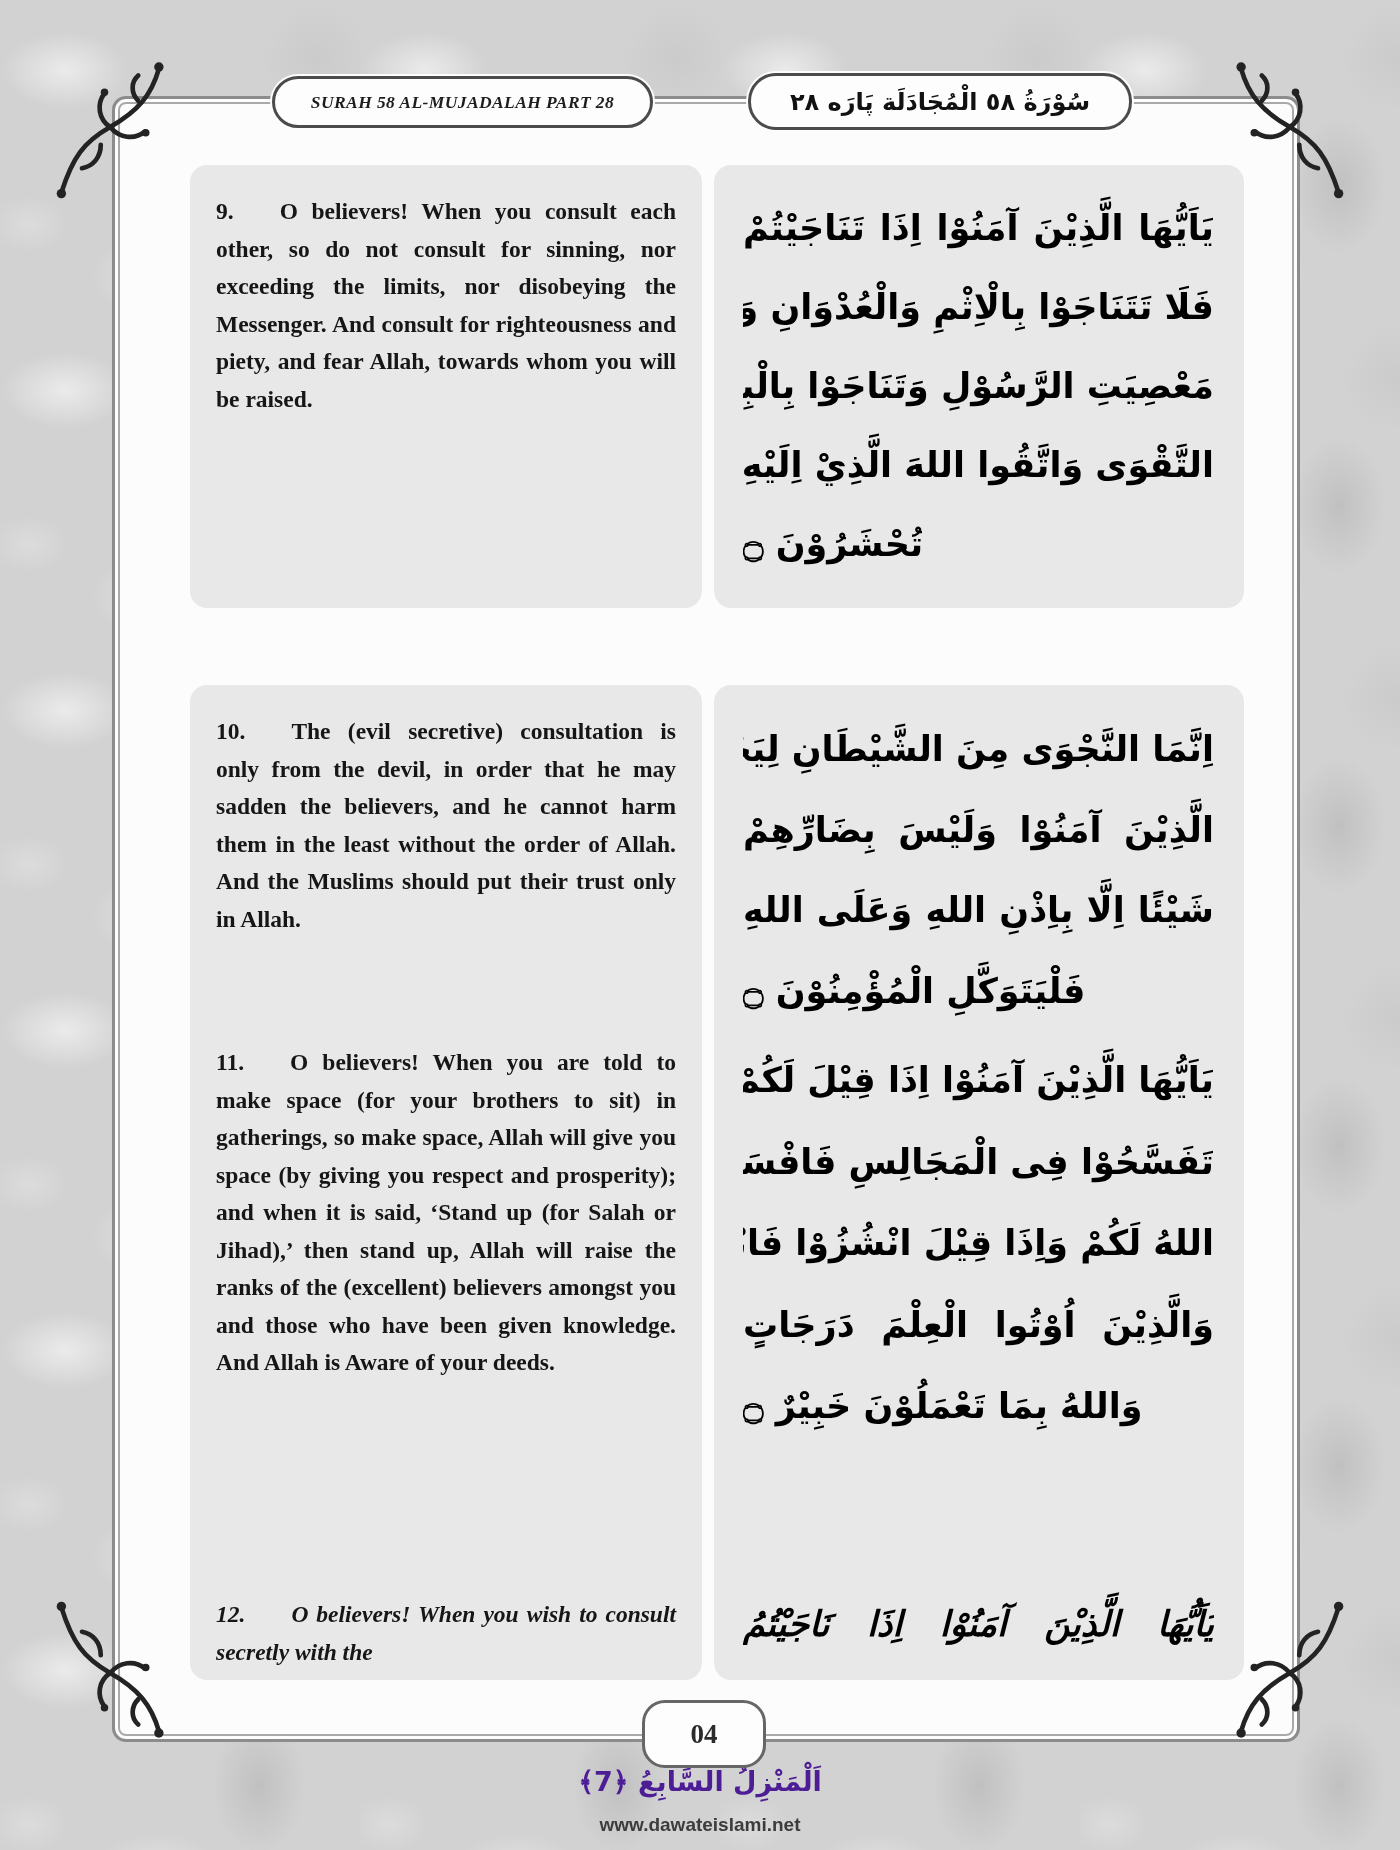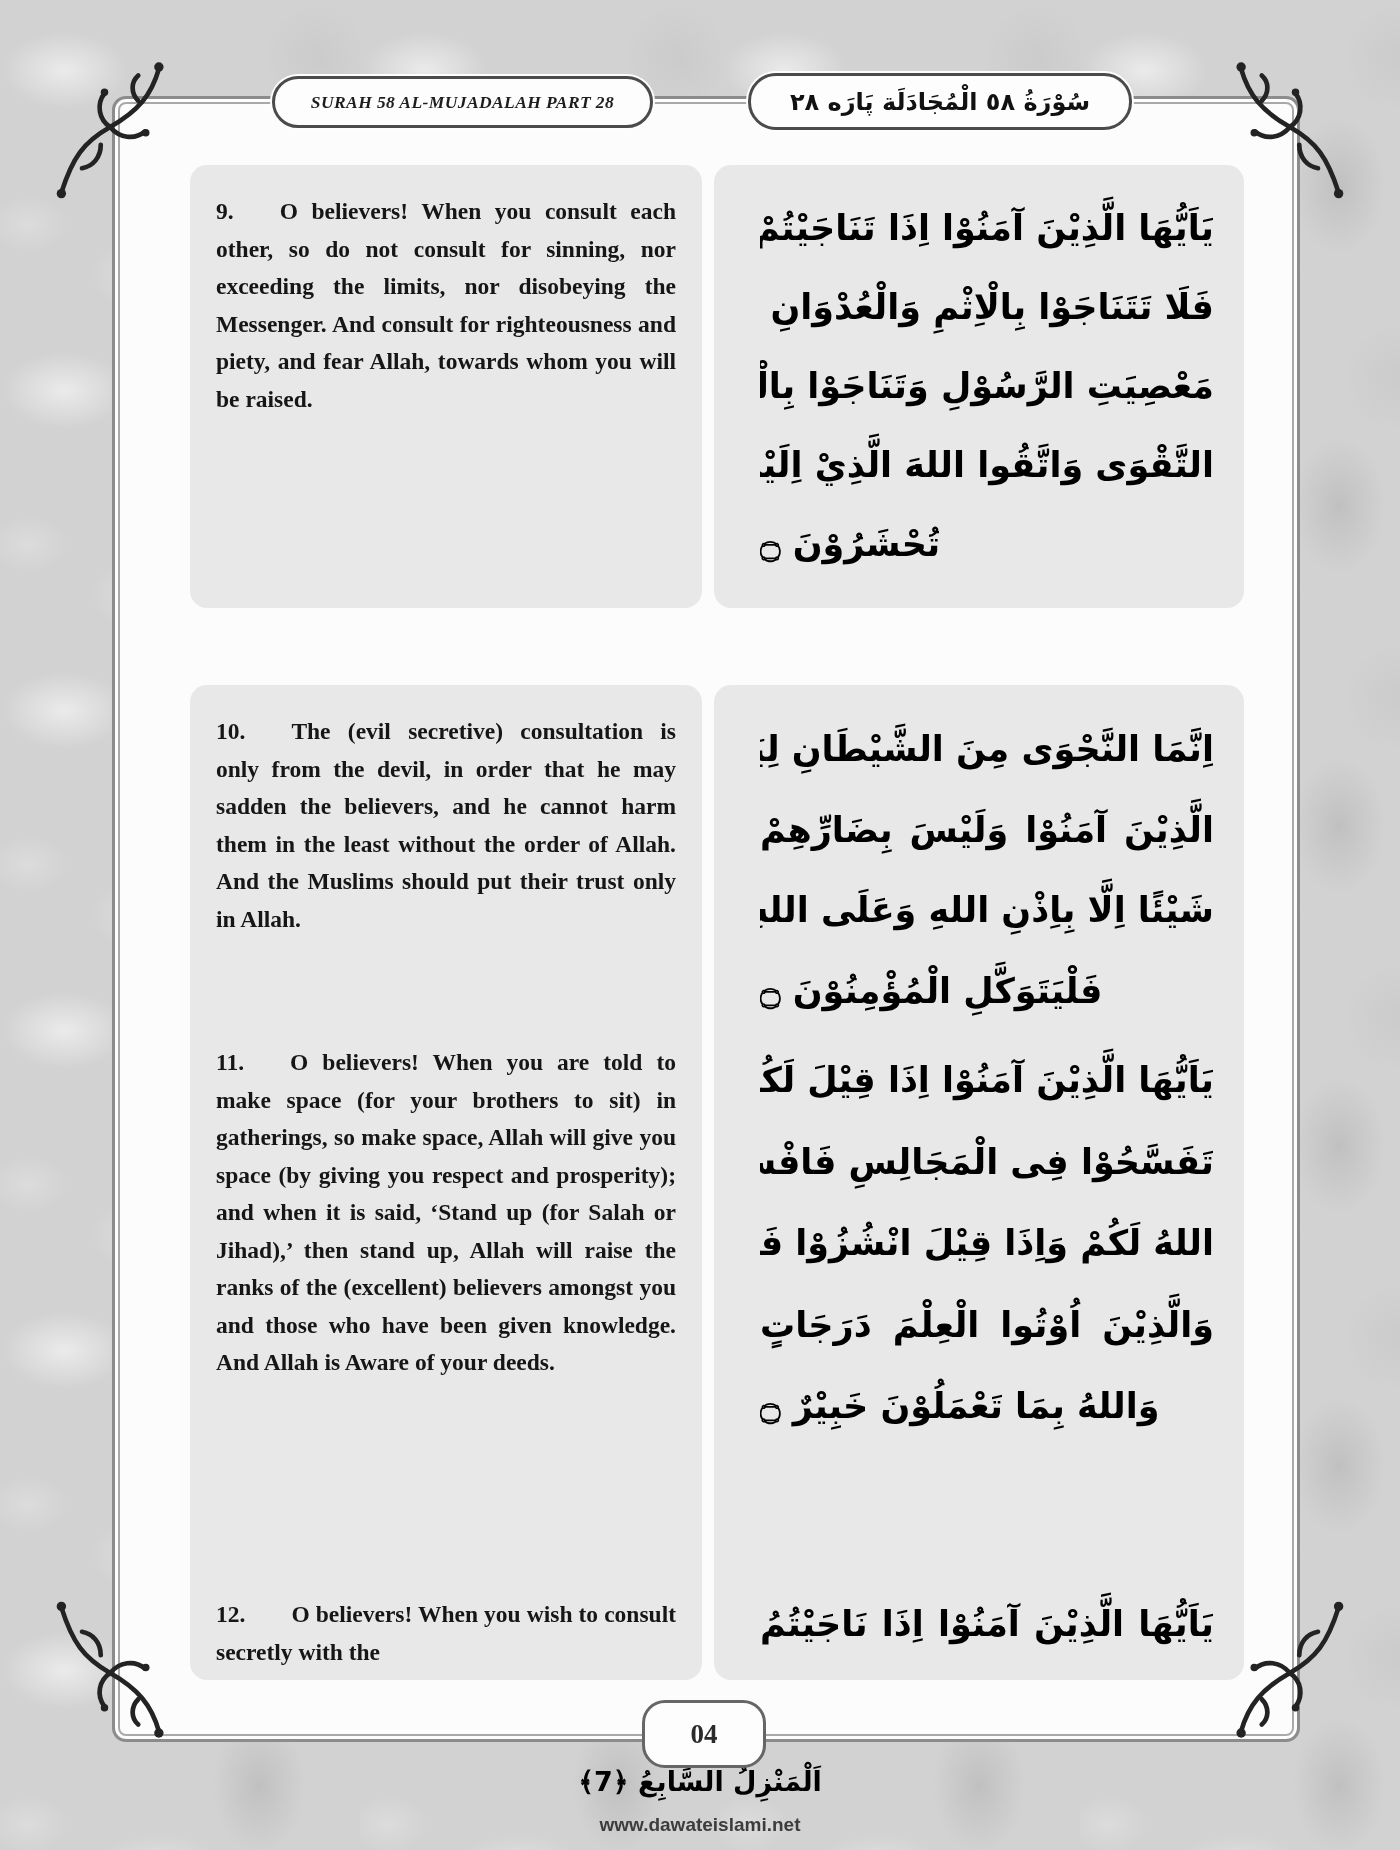--- a/index.html
+++ b/index.html
@@ -28,42 +28,42 @@
   }
   .pill-left{left:272px;top:76px;width:375px;height:46px;}
   .pill-left span{font-size:17.5px;font-weight:bold;letter-spacing:.4px;color:#1d1d1d;font-style:italic;}
   .pill-right{left:748px;top:73px;width:378px;height:51px;}
   .pill-right span{font-family:"DejaVu Sans",sans-serif;font-size:24px;font-weight:bold;direction:rtl;color:#111;}
   .vbox{position:absolute;background:#e8e8e8;border-radius:17px;z-index:2;}
   .ebox{left:190px;width:512px;padding:28px 26px 0 26px;box-sizing:border-box;
         font-size:23.5px;line-height:37.5px;font-weight:bold;color:#161616;
         text-align:justify;}
   .ebox .vnum{display:inline-block;margin-right:46px;}
-  .abox{left:714px;width:530px;padding:24px 30px 0 46px;box-sizing:border-box;
+  .abox{left:714px;width:530px;padding:24px 30px 0 29px;box-sizing:border-box;
         direction:rtl;font-family:"DejaVu Sans",sans-serif;font-weight:bold;
         font-size:35px;color:#000;}
   .aline{text-align:justify;text-align-last:justify;white-space:nowrap;overflow:hidden;}
   .aline.end{text-align-last:left;}
   .r9{top:165px;height:443px;}
   .r10{top:661px;height:455px;margin-top:24px;}
   .r11{top:976px;height:640px;margin-top:40px;}
-  .r12{top:1568px;height:112px;}
+  .r12{top:1568px;height:112px;font-style:italic;}
   .ar9 .aline{line-height:79px;}
   .ar10 .aline{line-height:80.5px;}
   .ar11 .aline{line-height:81.5px;}
   .ar12 .aline{line-height:64px;}
   .page-pill{
     position:absolute;left:642px;top:1700px;width:118px;height:62px;
     background:#fdfdfd;border:3px solid #666;border-radius:23px;z-index:5;
     display:flex;align-items:center;justify-content:center;
     font-size:27px;font-weight:bold;color:#2b2b2b;font-family:"Liberation Serif",serif;
   }
   .manzil{
     position:absolute;left:0;top:1766px;width:1400px;text-align:center;z-index:3;
-    font-family:"DejaVu Sans",sans-serif;font-weight:bold;font-size:27px;color:#000000;direction:rtl;
+    font-family:"DejaVu Sans",sans-serif;font-weight:bold;font-size:27px;color:#4c1d95;direction:rtl;
   }
   .website{
     position:absolute;left:0;top:1814px;width:1400px;text-align:center;z-index:3;
     font-family:"Liberation Sans",sans-serif;font-weight:bold;font-size:19px;color:#3c3c3c;
   }
   .flourish{position:absolute;width:150px;height:150px;z-index:3;}
   .fl-tl{left:52px;top:52px;}
   .fl-tr{left:1198px;top:52px;transform:scaleX(-1);}
   .fl-bl{left:52px;top:1598px;transform:scaleY(-1);}
   .fl-br{left:1198px;top:1598px;transform:scale(-1,-1);}

